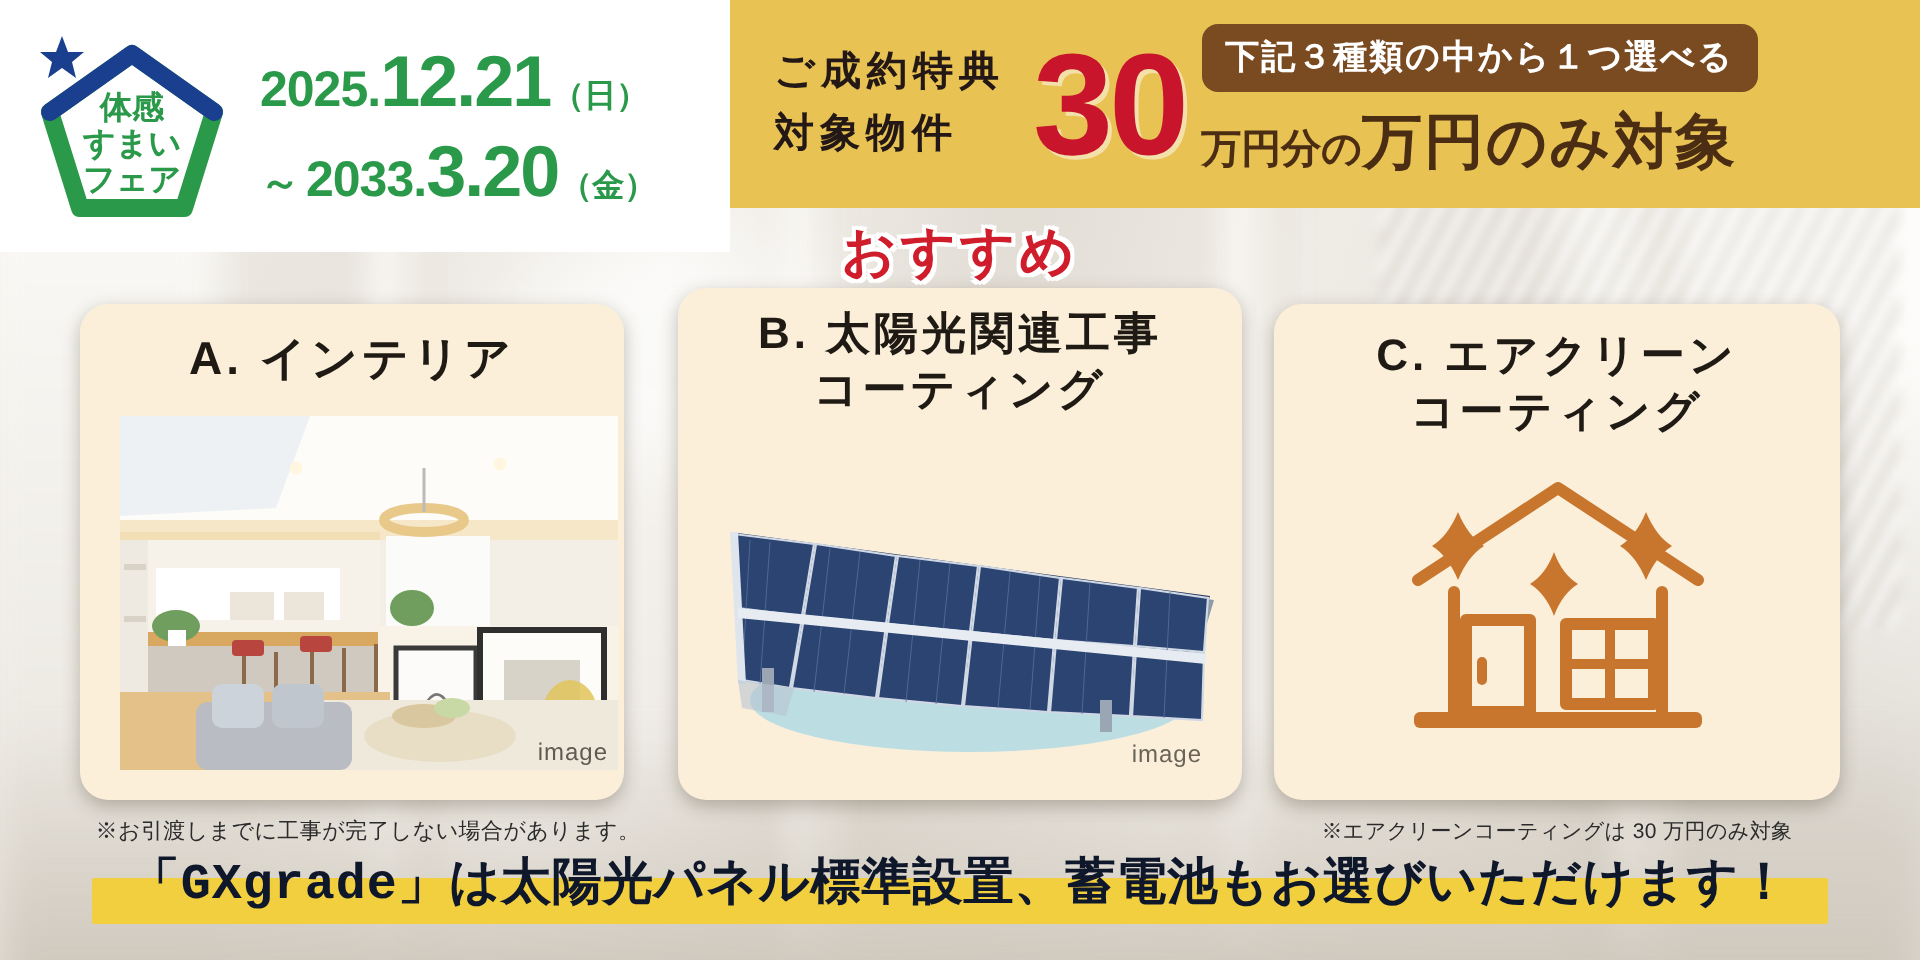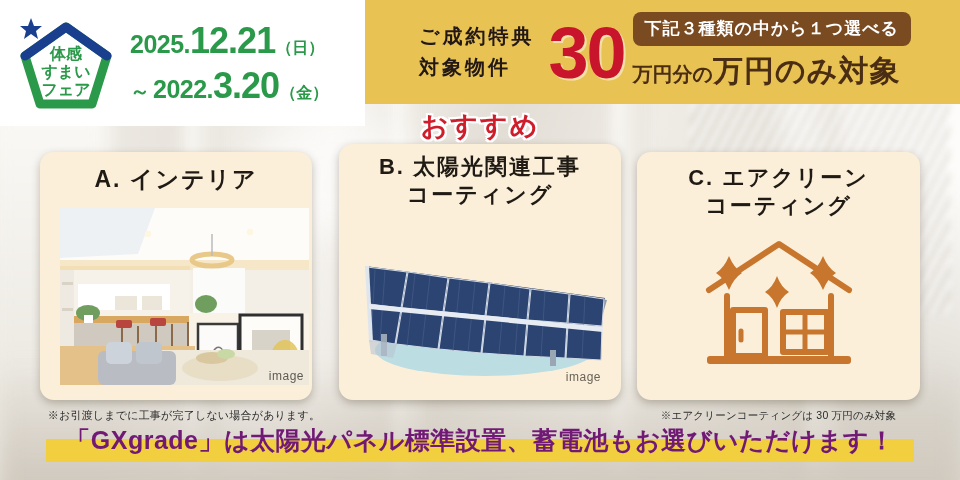--- a/index.html
+++ b/index.html
@@ -32,21 +32,21 @@
   .bg-blob { position:absolute; border-radius:50%; filter:blur(16px); }
 
   
   .topbar { position:absolute; left:0; top:0; width:960px; height:104px; display:flex; }
   .topbar-left {
     width:365px; height:126px; background:#ffffff;
     display:flex; align-items:center; gap:6px; padding-left:14px;
   }
   .topbar-right {
     flex:1; height:104px; background:#e8c354; position:relative;
-    display:flex; align-items:center;padding-left:32px;
+    display:flex; align-items:center;
   }
 
   
   .logo { position:relative; width:104px; height:96px; flex:none; }
   .logo svg { display:block; }
 
   
   .dates { color:#2a9949; line-height:1; padding-left:6px; }
   .date-row { display:flex; align-items:baseline; white-space:nowrap; }
   .date-row.r2 { justify-content:flex-end; margin-top:9px; padding-right:6px; }
@@ -105,21 +105,21 @@
   #foot-c { left:637px; top:305px; width:283px; text-align:center; font-size:10.5px; }
 
   
   .bottom { position:absolute; left:0; bottom:0; width:960px; height:66px; }
   .bottom-hl {
     position:absolute; left:46px; top:25px; width:868px; height:23px;
     background:#f2cf3f; border-radius:1px;
   }
   .bottom-text {
     position:absolute; left:0; right:0; top:10px; text-align:center;
-    font-size:25px; font-weight:700; color:#701a75; letter-spacing:.5px; white-space:nowrap;
+    font-size:25px; font-weight:700; color:#0f172a; letter-spacing:.5px; white-space:nowrap;font-family:Liberation Mono, monospace;
   }
 </style>
 </head>
 <body>
 
 <div id="stage">
 
   <div class="bg">
     <div class="bg-base"></div>
     <div class="bg-wall-l"></div>
@@ -150,21 +150,21 @@
       </div>
 
       <div class="dates">
         <div class="date-row">
           <span class="d-year">2025.</span>
           <span class="d-big">12.21</span>
           <span class="d-dow">（日）</span>
         </div>
         <div class="date-row r2">
           <span class="d-tilde">～</span>
-          <span class="d-year">2022.</span>
+          <span class="d-year">2033.</span>
           <span class="d-big">3.20</span>
           <span class="d-dow">（金）</span>
         </div>
       </div>
     </div>
 
     <div class="topbar-right">
       <div class="gb-labels">
         <div>ご成約特典</div>
         <div>対象物件</div>

